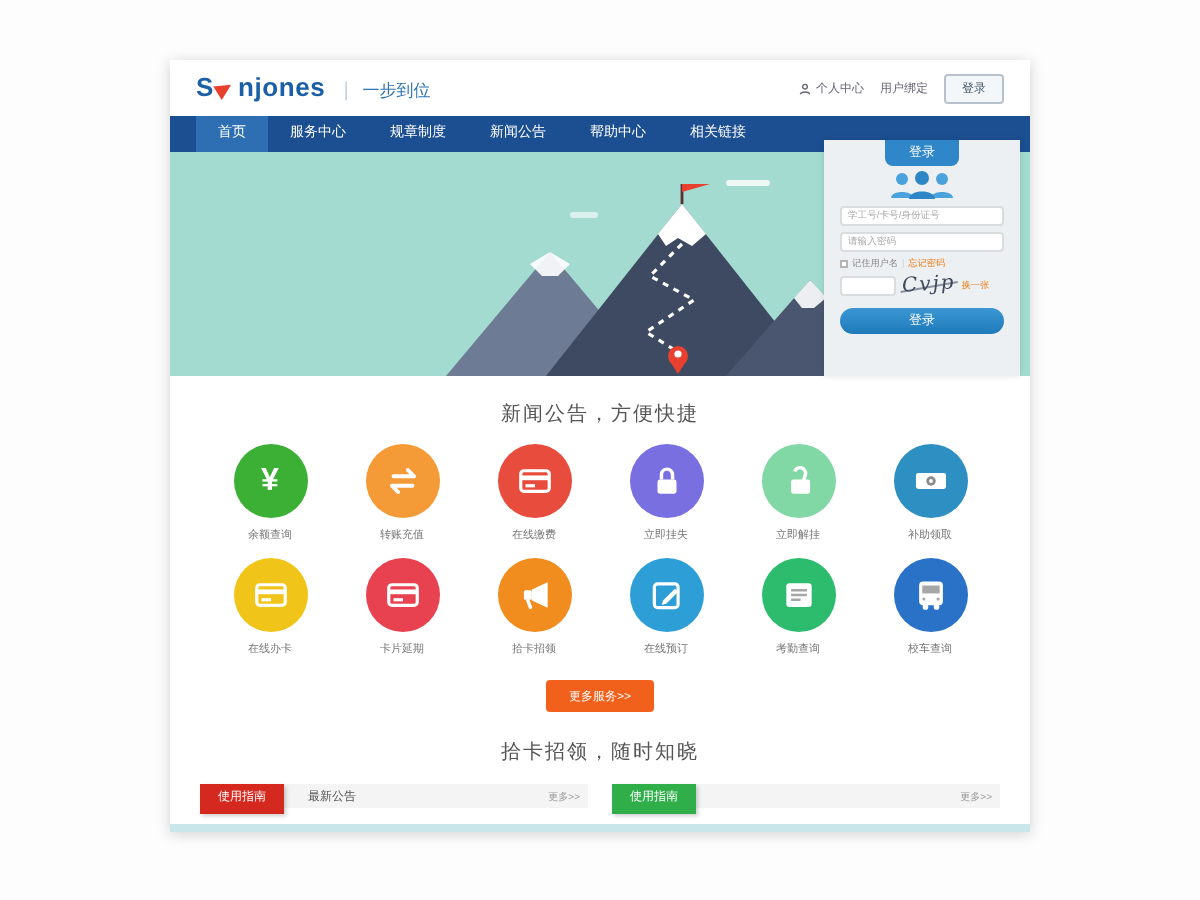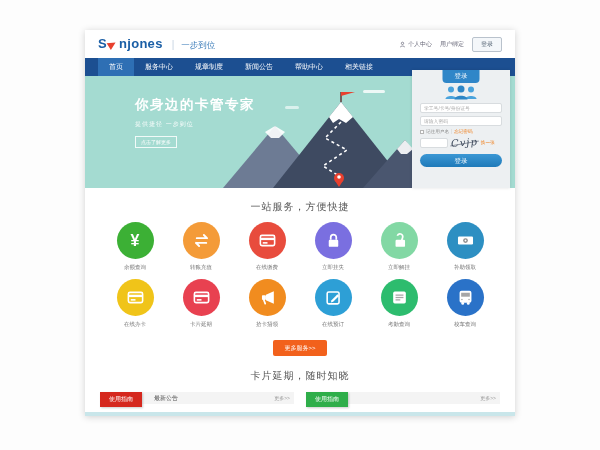--- a/index.html
+++ b/index.html
@@ -124,25 +124,20 @@
       <a>规章制度</a>
       <a>新闻公告</a>
       <a>帮助中心</a>
       <a>相关链接</a>
     </div>
 
     <div class="hero">
       <div class="cloud cloud1"></div>
       <div class="cloud cloud2"></div>
 
-      <div class="hero-copy">
-        <div class="hero-h1">你身边的卡管专家</div>
-        <div class="hero-sub">提供捷径 一步到位</div>
-        <span class="hero-cta">点击了解更多</span>
-      </div>
 
       <svg class="mountains" viewBox="0 0 230 96" preserveAspectRatio="none">
         <polygon points="10,96 62,34 114,96" fill="#6d7b94"></polygon>
         <polygon points="52,40 62,34 72,40 66,46 58,46" fill="#ffffff" opacity=".9"></polygon>
         <polygon points="60,96 128,10 196,96" fill="#3e4a61"></polygon>
         <polygon points="116,25 128,10 140,25 133,31 126,27 120,31" fill="#ffffff"></polygon>
         <polygon points="150,96 192,48 230,96" fill="#4a566f"></polygon>
         <polygon points="184,57 192,48 200,57 194,62 188,62" fill="#ffffff" opacity=".9"></polygon>
         <line x1="128" y1="10" x2="128" y2="-4" stroke="#5c2e2e" stroke-width="1.4"></line>
         <polygon points="128,-4 142,0 128,4" fill="#e8402e"></polygon>
@@ -175,21 +170,21 @@
         <div class="captcha-row">
           <input type="text" style="">
           <span class="captcha-img">Cvjp</span>
           <a class="refresh">换一张</a>
         </div>
         <button class="login-btn">登录</button>
       </div>
     </div>
 
     <div class="services">
-      <div class="sec-title">一站服务，方便快捷</div>
+      <div class="sec-title">新闻公告，方便快捷</div>
       <div class="grid">
 
         <div class="cell">
           <div class="circ" style="background: rgb(60, 176, 53);">
               <span class="glyph">¥</span>
             </div>
           <span class="cell-label">余额查询</span>
         </div>
 
         <div class="cell">
@@ -311,21 +306,21 @@
               </svg>
           </div>
           <span class="cell-label">校车查询</span>
         </div>
 
       </div>
       <button class="more-btn">更多服务&gt;&gt;</button>
     </div>
 
     <div class="announce">
-      <div class="sec-title">卡片延期，随时知晓</div>
+      <div class="sec-title">拾卡招领，随时知晓</div>
       <div class="panels">
         <div class="panel">
           <div class="panel-bar">
             <span class="ribbon red">使用指南</span>
             <span class="panel-tab">最新公告</span>
             <a class="panel-more">更多&gt;&gt;</a>
           </div>
         </div>
         <div class="panel">
           <div class="panel-bar">

